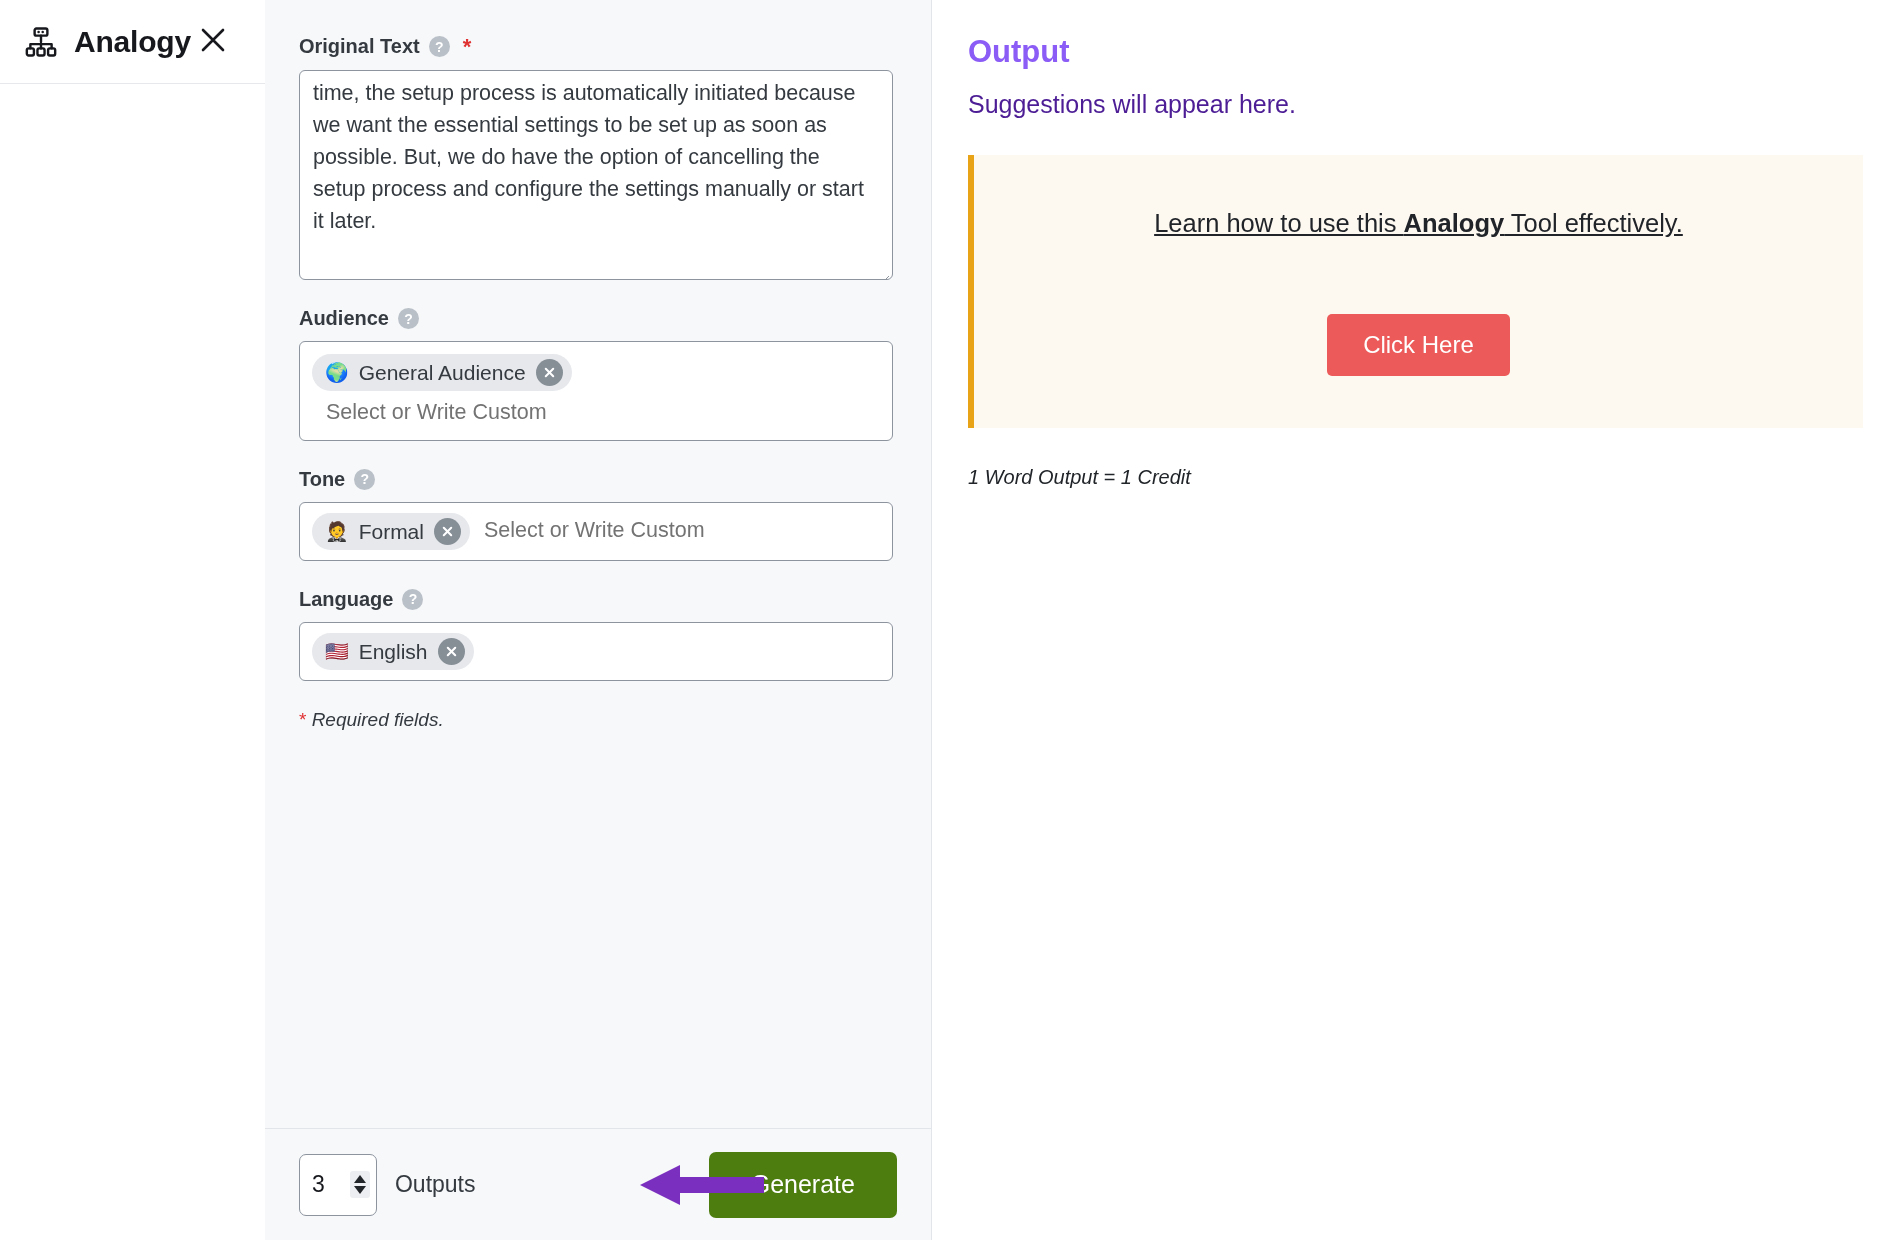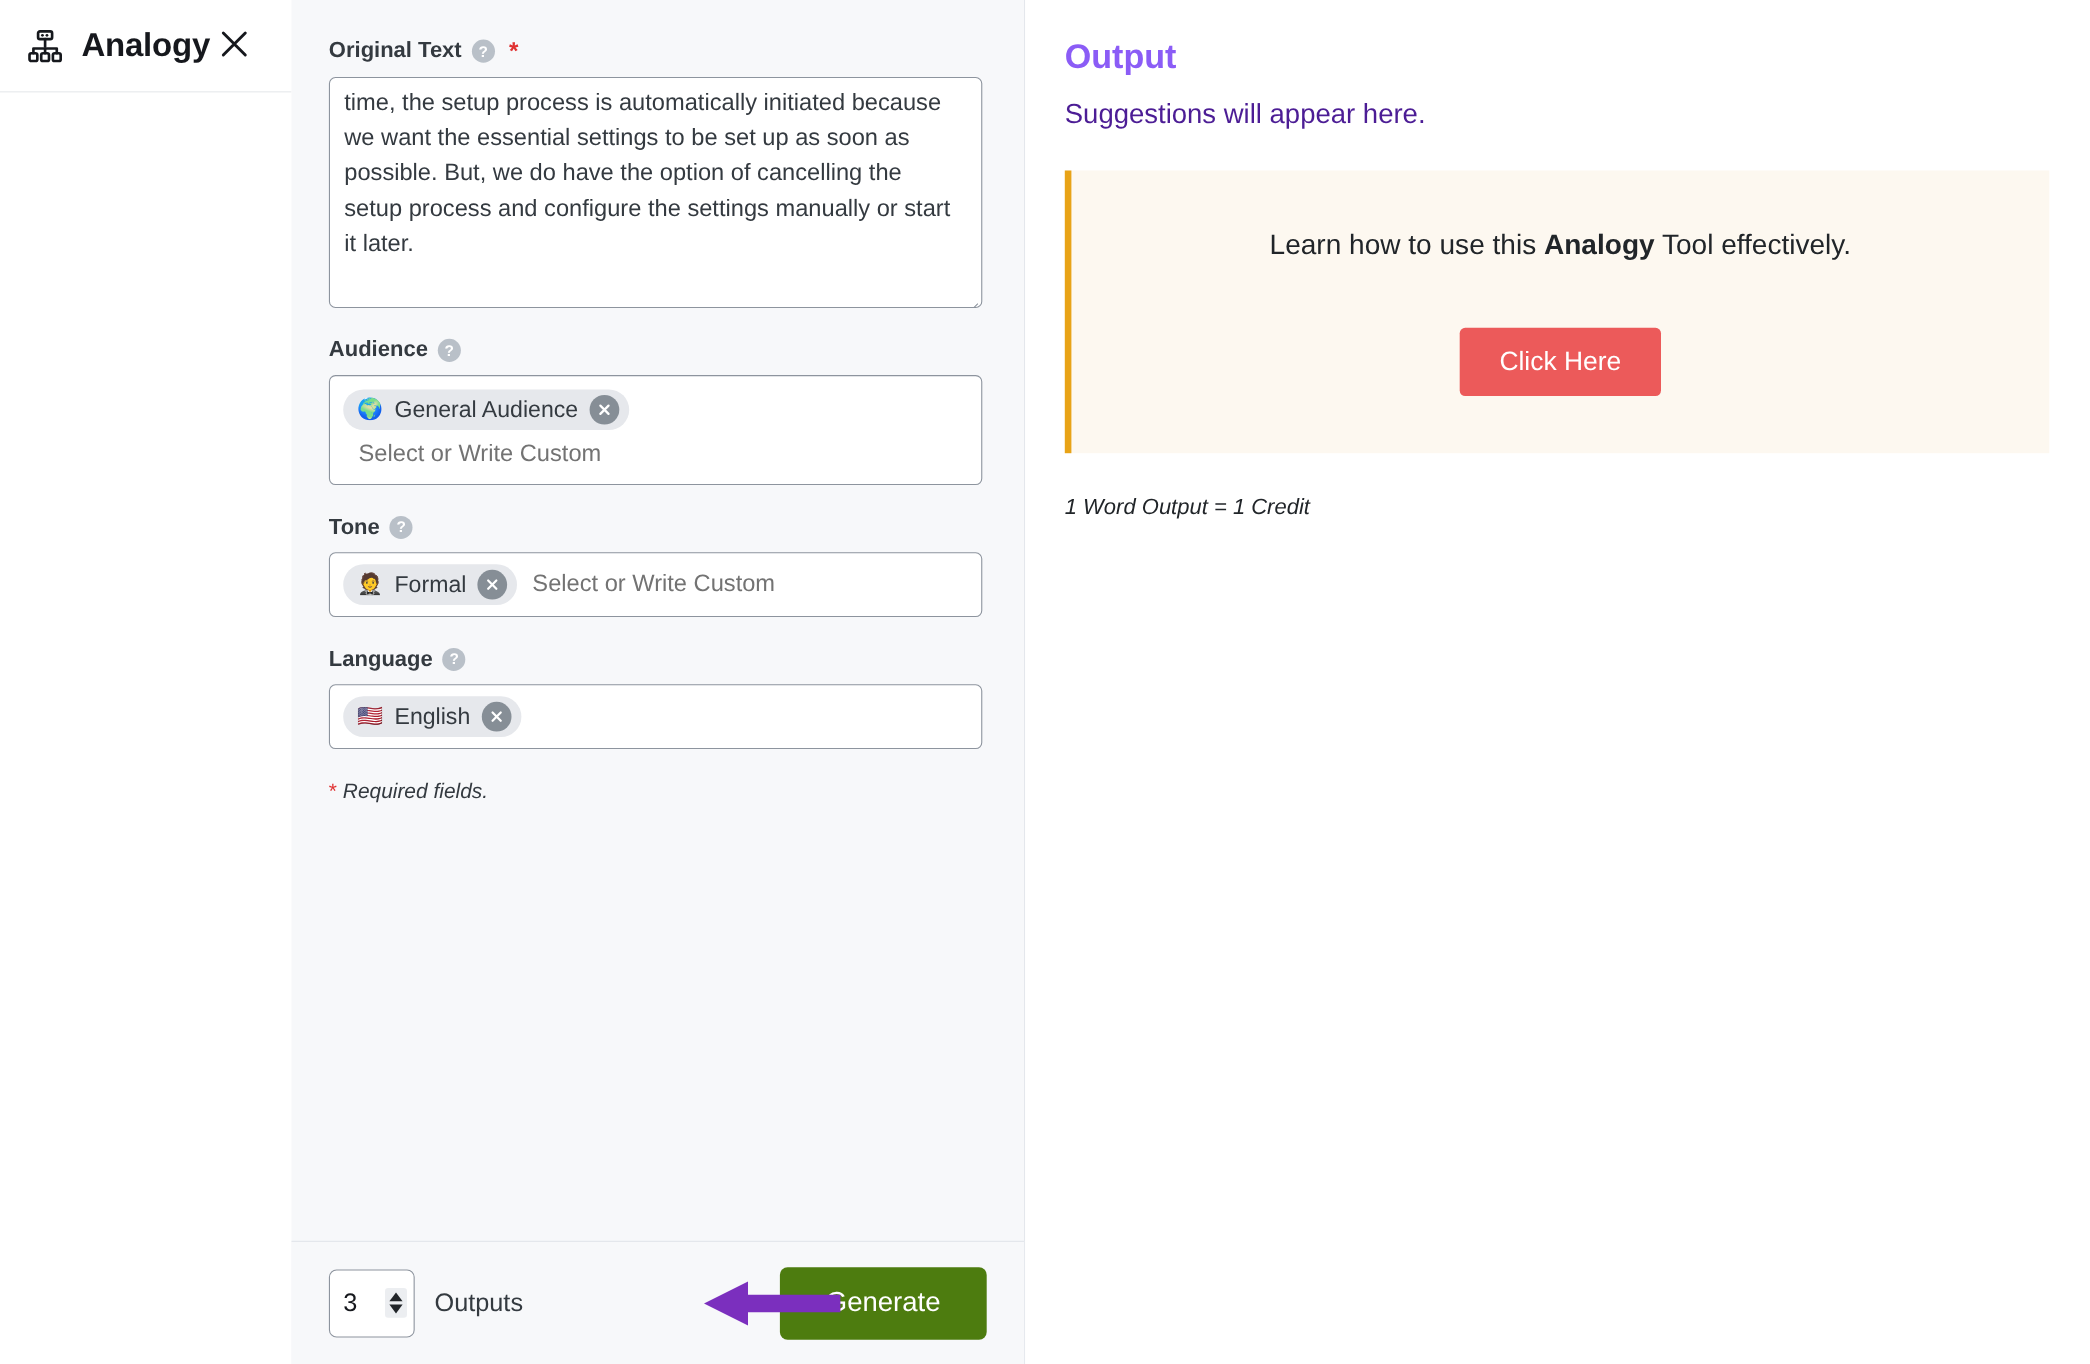--- a/index.html
+++ b/index.html
@@ -261,21 +261,22 @@
   .callout {
     background: #fdf8f0;
     border-left: 6px solid #e8a317;
     padding: 54px 20px 52px 20px;
     text-align: center;
     margin-right: 1px;
   }
   .callout-text {
     font-size: 25.5px;
     color: #212529;
-    margin-bottom: 20px;
+    margin-bottom: 36px;
+    text-decoration: underline;
   }
   .callout-text b { font-weight: bold; }
   .click-here-btn {
     background: #ec5a5a;
     color: #ffffff;
     border: none;
     border-radius: 5px;
     font-size: 24px;
     padding: 1px 36px;
     height: 62px;

